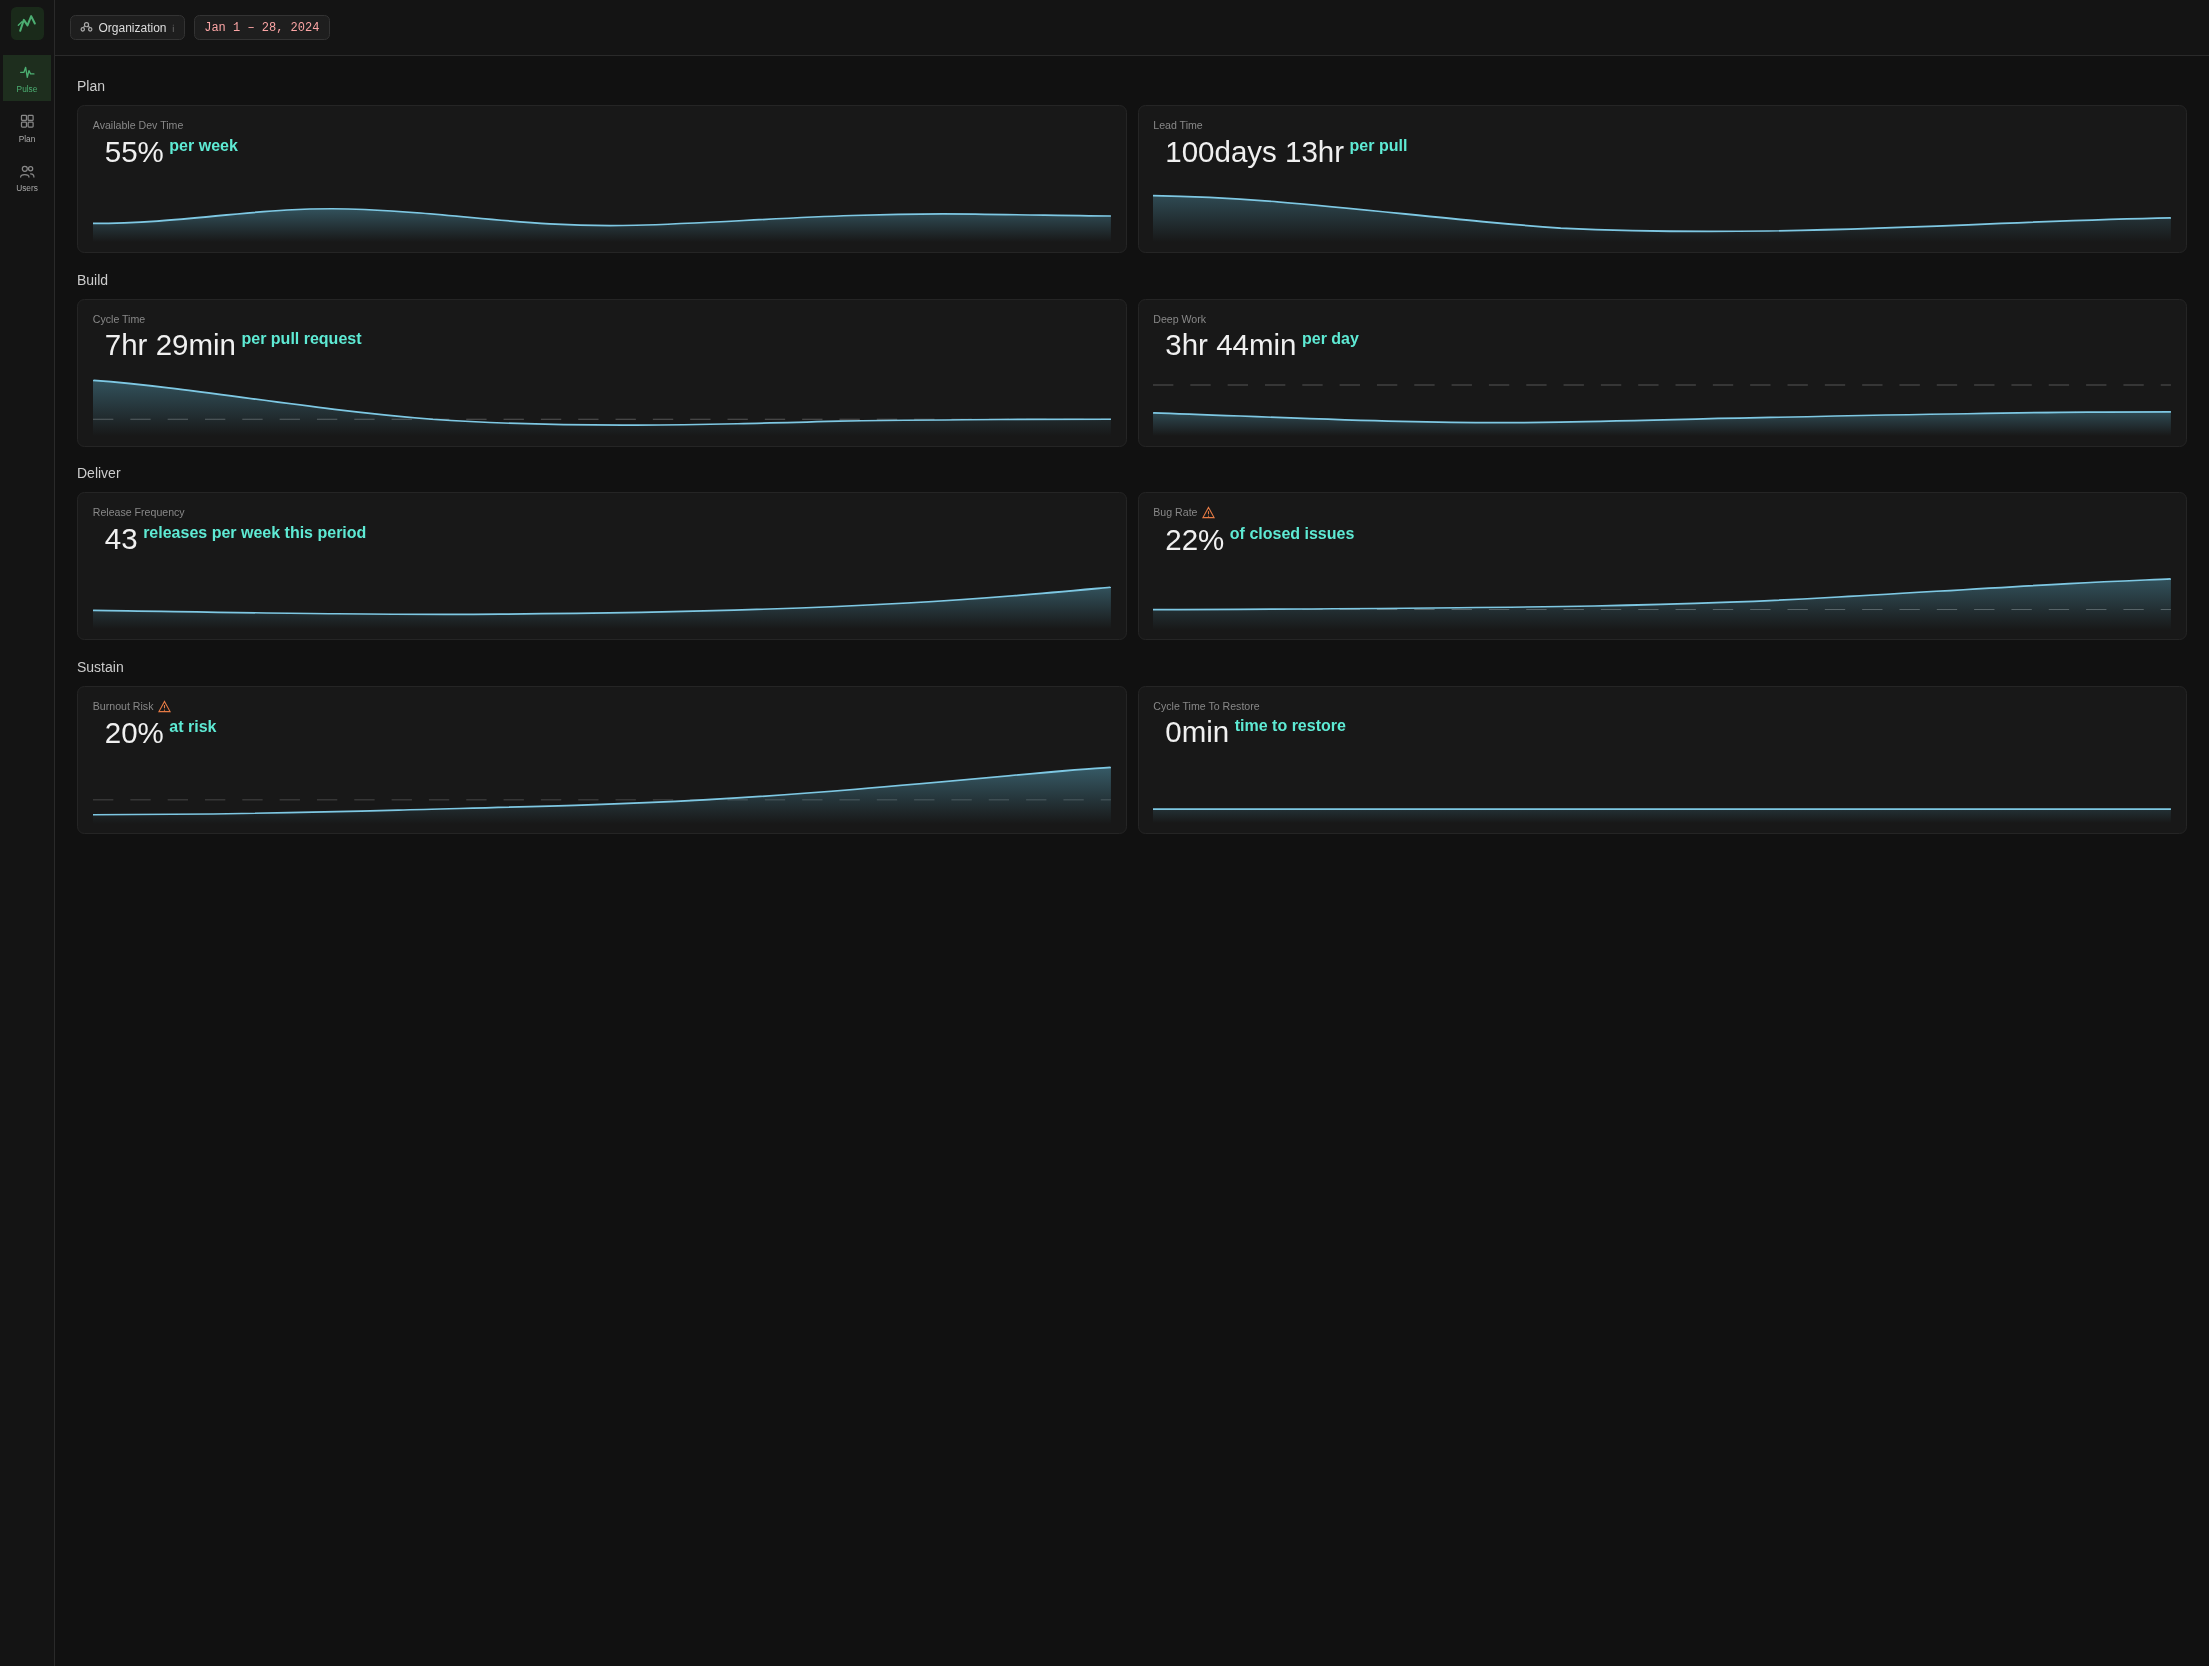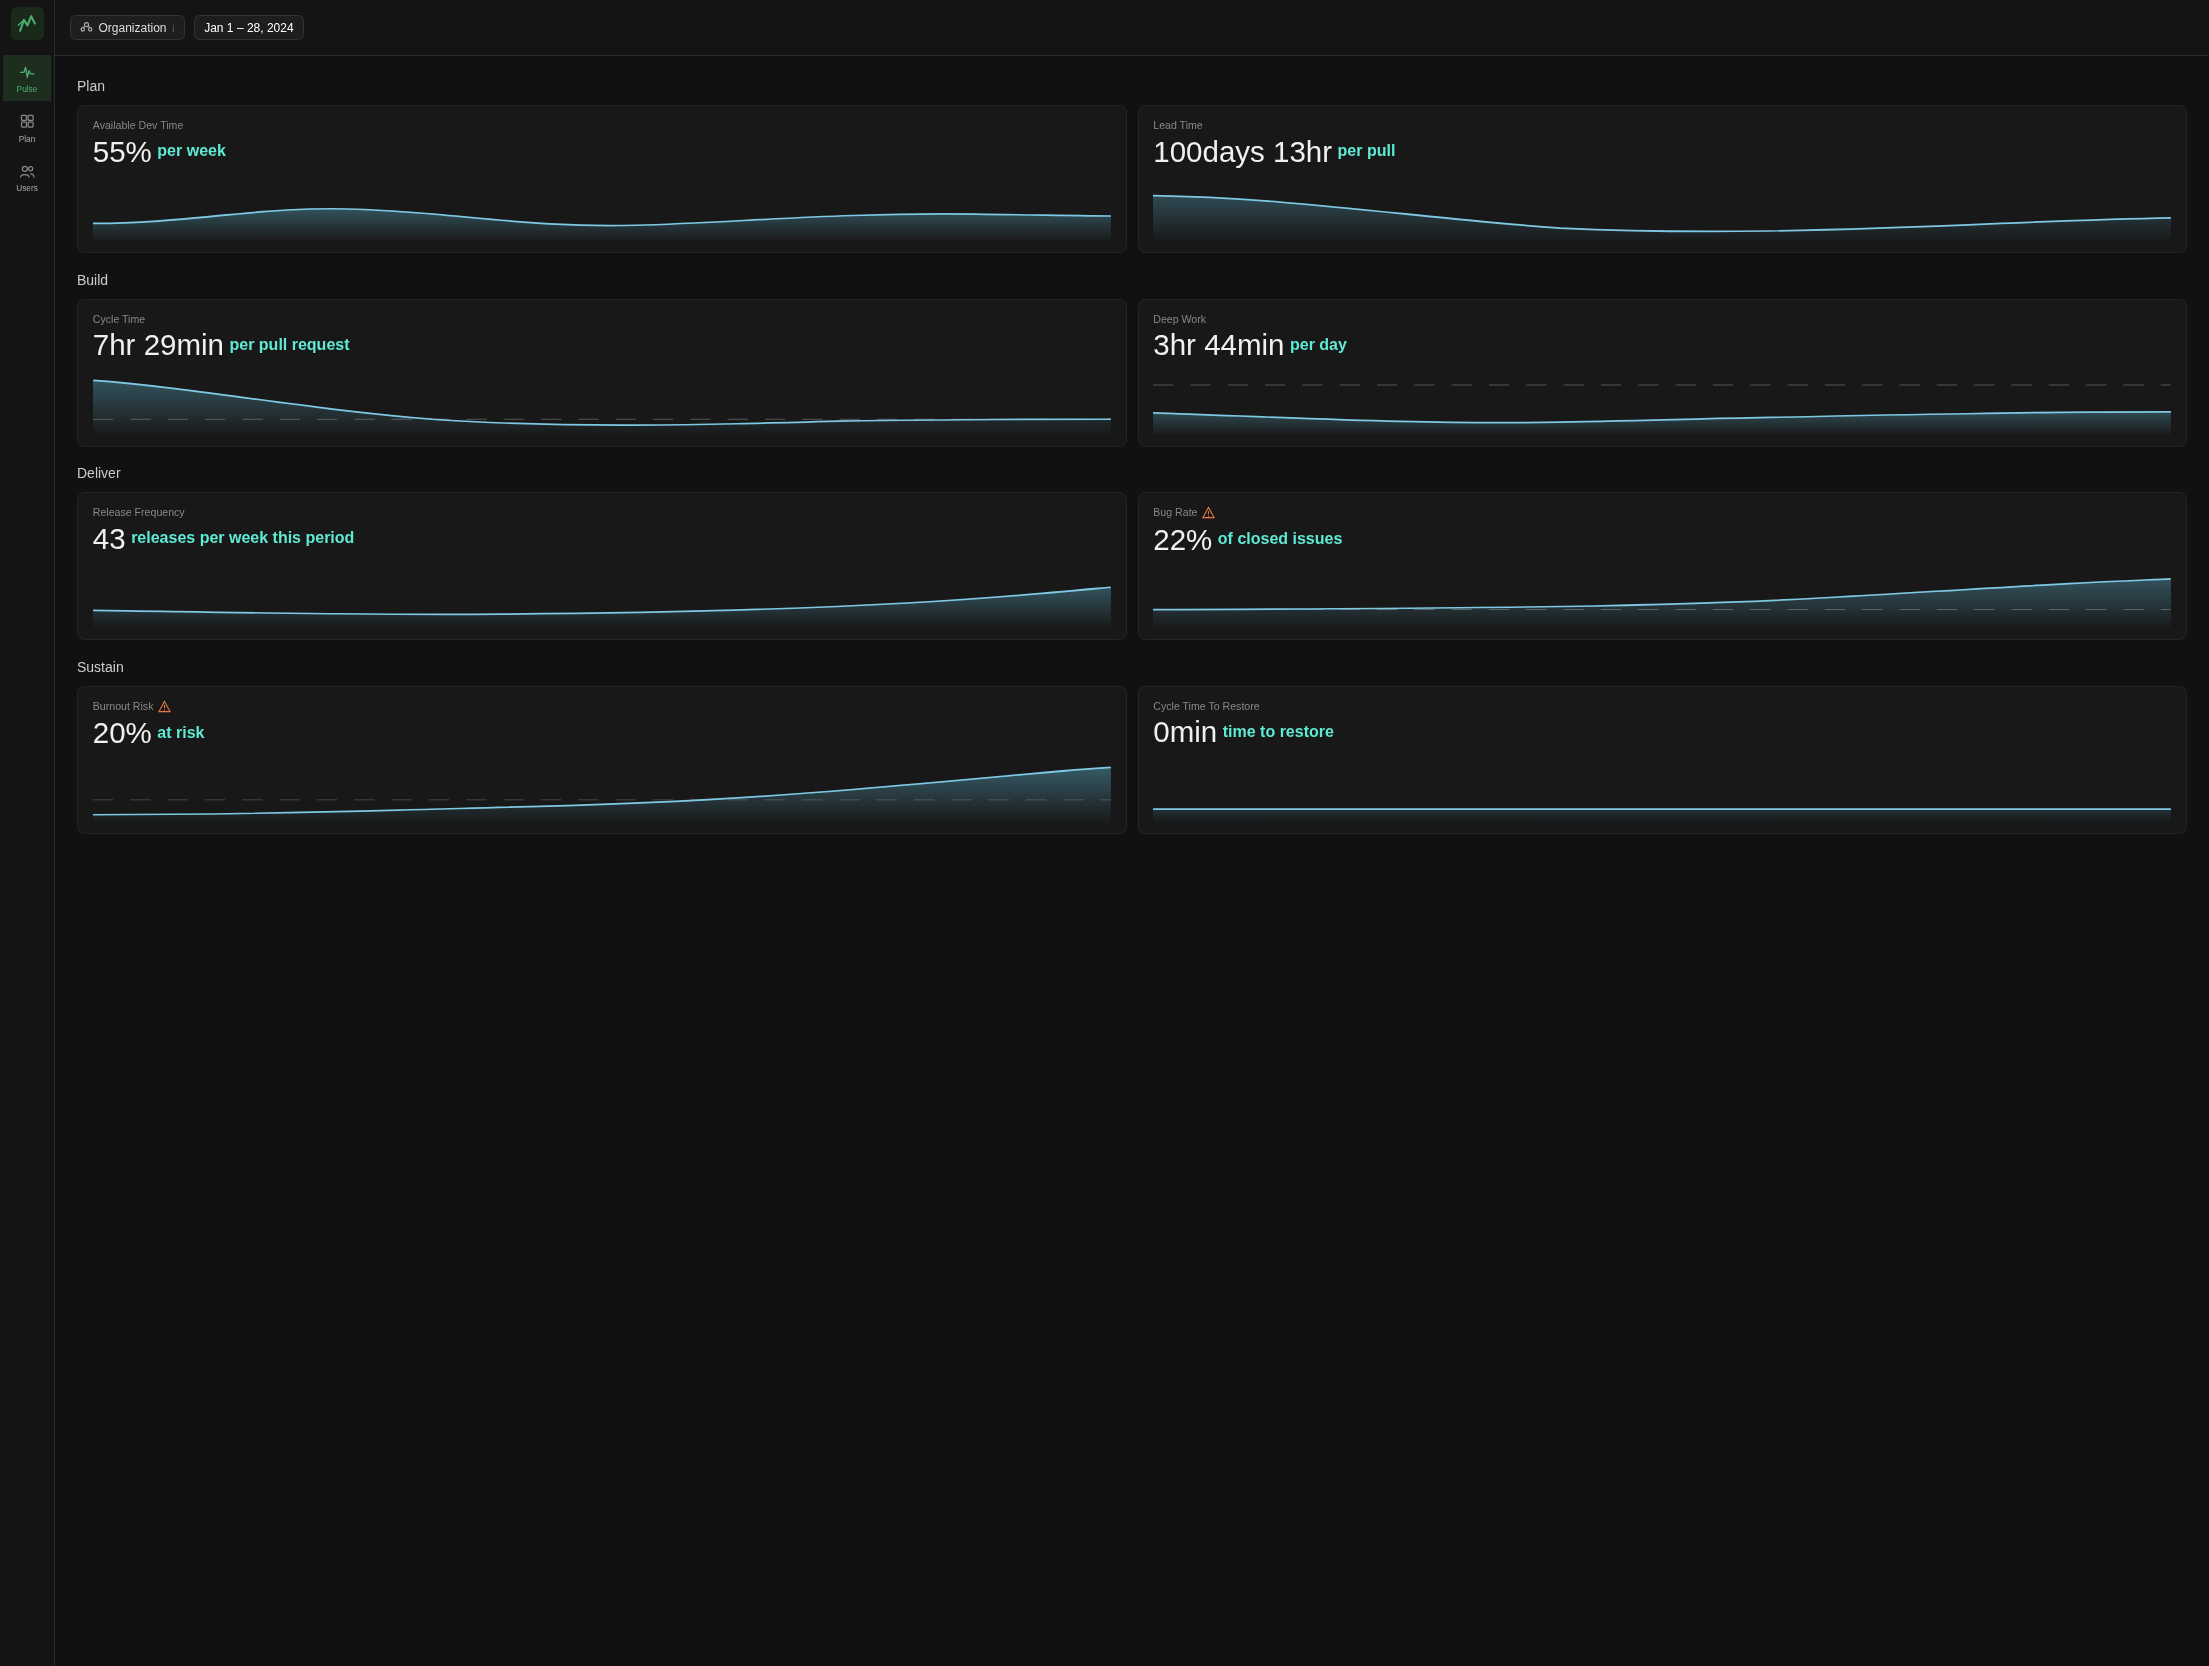--- a/index.html
+++ b/index.html
@@ -84,23 +84,24 @@
       padding: 4.6px 9.2px;
       color: #ddd;
       font-size: 12px;
       cursor: pointer;
     }
     .topbar-date-btn {
       background: #1e1e1e;
       border: 0.9px solid #333;
       border-radius: 5.5px;
       padding: 4.6px 9.2px;
-      color: #ffffff;
+      color: #fca5a5;
       font-size: 12px;
       cursor: pointer;
+      font-family: Liberation Mono, monospace;
     }
 
     
     .content {
       flex: 1;
       overflow-y: auto;
       padding: 18.5px 22px;
       background: #111;
     }
     .content::-webkit-scrollbar { width: 5.5px; }
@@ -138,24 +139,25 @@
     .card-label {
       font-size: 10.6px;
       color: #888;
       margin-bottom: 5.5px;
       display: flex;
       gap: 4.6px;
     }
 
     .card-value-row {
       display: flex;
-      align-items: center;
+      align-items: flex-start;
       gap: 5.5px;
       margin-bottom: 3.7px;
       flex-wrap: wrap;
+      margin-left: 12px;
     }
 
     .card-value-main {
       font-size: 29.5px;
       font-weight: 300;
       color: #f0f0f0;
       line-height: 1;
     }
 
     .card-value-unit {

